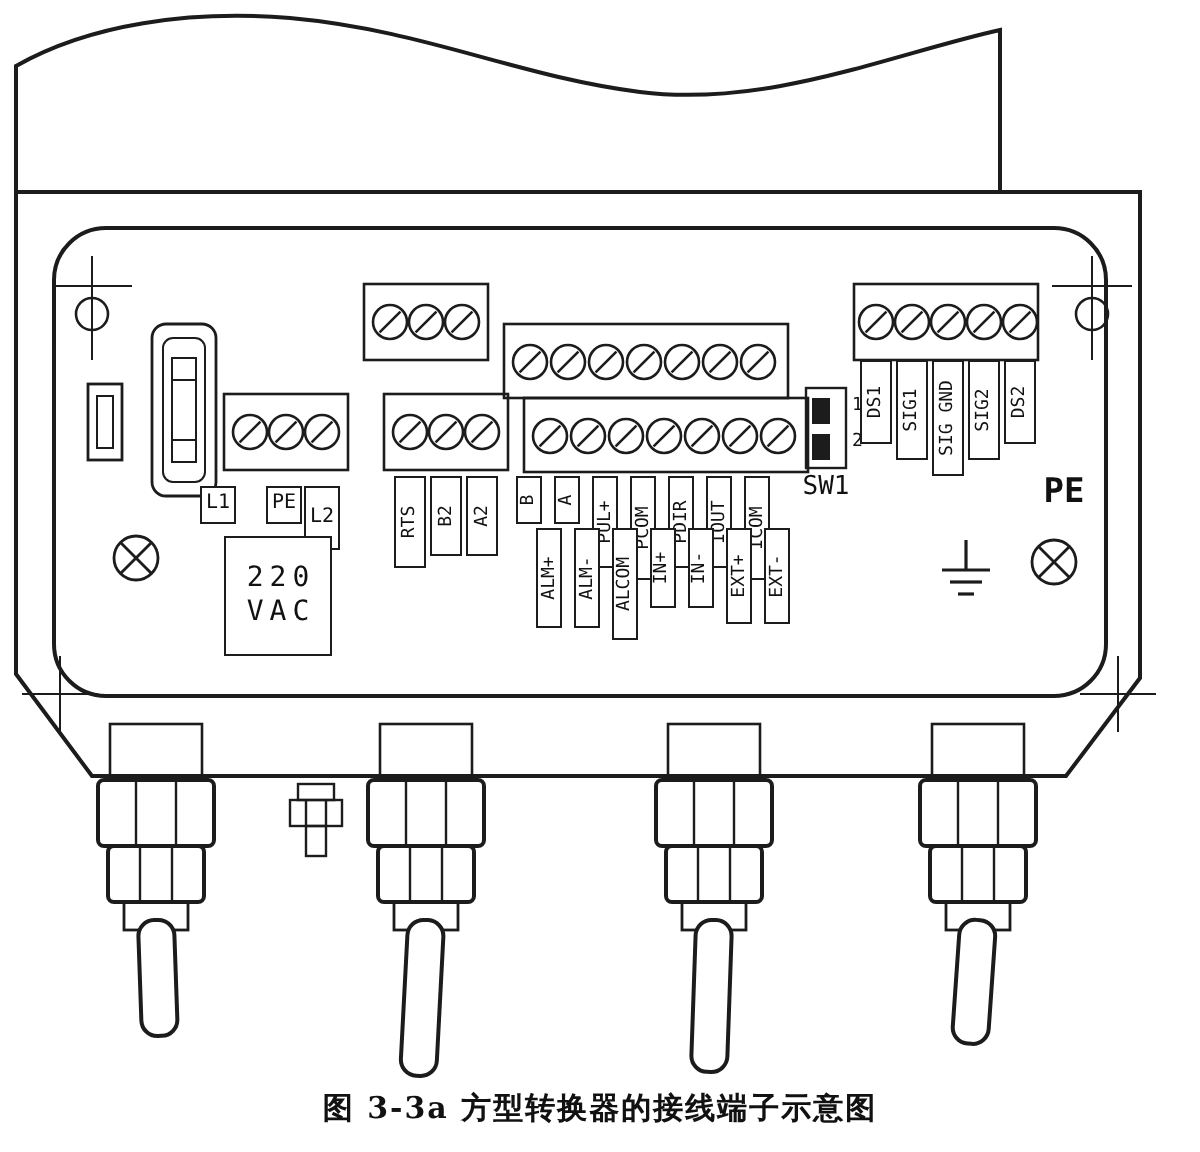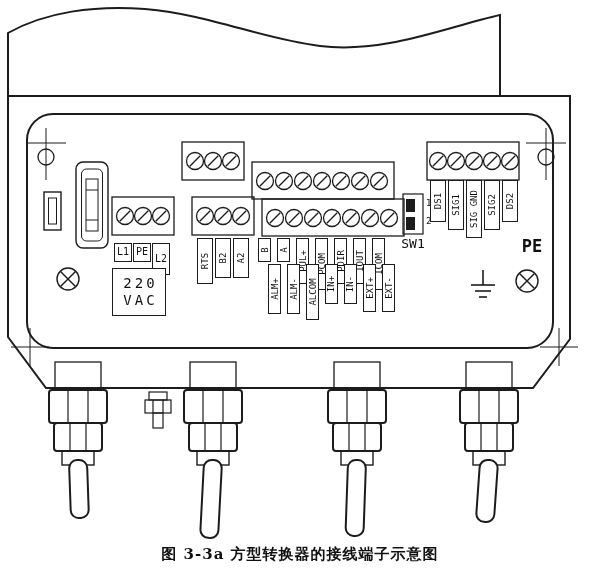--- a/index.html
+++ b/index.html
@@ -201,24 +201,24 @@
         <line x1="499" y1="390" x2="499" y2="423" stroke-width="1.2"></line>
         <rect x="465" y="423" width="48" height="28" rx="3"></rect>
         <line x1="481" y1="423" x2="481" y2="451" stroke-width="1.2"></line>
         <line x1="497" y1="423" x2="497" y2="451" stroke-width="1.2"></line>
         <rect x="473" y="451" width="32" height="14" stroke-width="1.4"></rect>
         <rect x="480" y="460" width="18" height="62" rx="8" fill="#fff" transform="rotate(4 489 462)"></rect>
       </g>
     </g>
   </svg>
 
-  <div class="hbox" style="left:114px;top:243px;width:18px;height:19px">L1</div>
+  <div class="hbox" style="left:100px;top:243px;width:18px;height:19px">L1</div>
   <div class="hbox" style="left:133px;top:243px;width:18px;height:19px">PE</div>
   <div class="hbox" style="left:152px;top:243px;width:18px;height:32px">L2</div>
-  <div class="hbox col" style="left:112px;top:268px;width:54px;height:48px;font-size:14px;letter-spacing:3px;padding-left:3px">
+  <div class="hbox col" style="left:112px;top:268px;width:54px;height:60px;font-size:14px;letter-spacing:3px;padding-left:3px">
     <span>220</span>
     <span>VAC</span>
   </div>
 
   <div class="vbox" style="left:197px;top:238px;width:16px;height:46px">
       <span>RTS</span>
     </div>
   <div class="vbox" style="left:215px;top:238px;width:16px;height:40px">
       <span>B2</span>
     </div>

